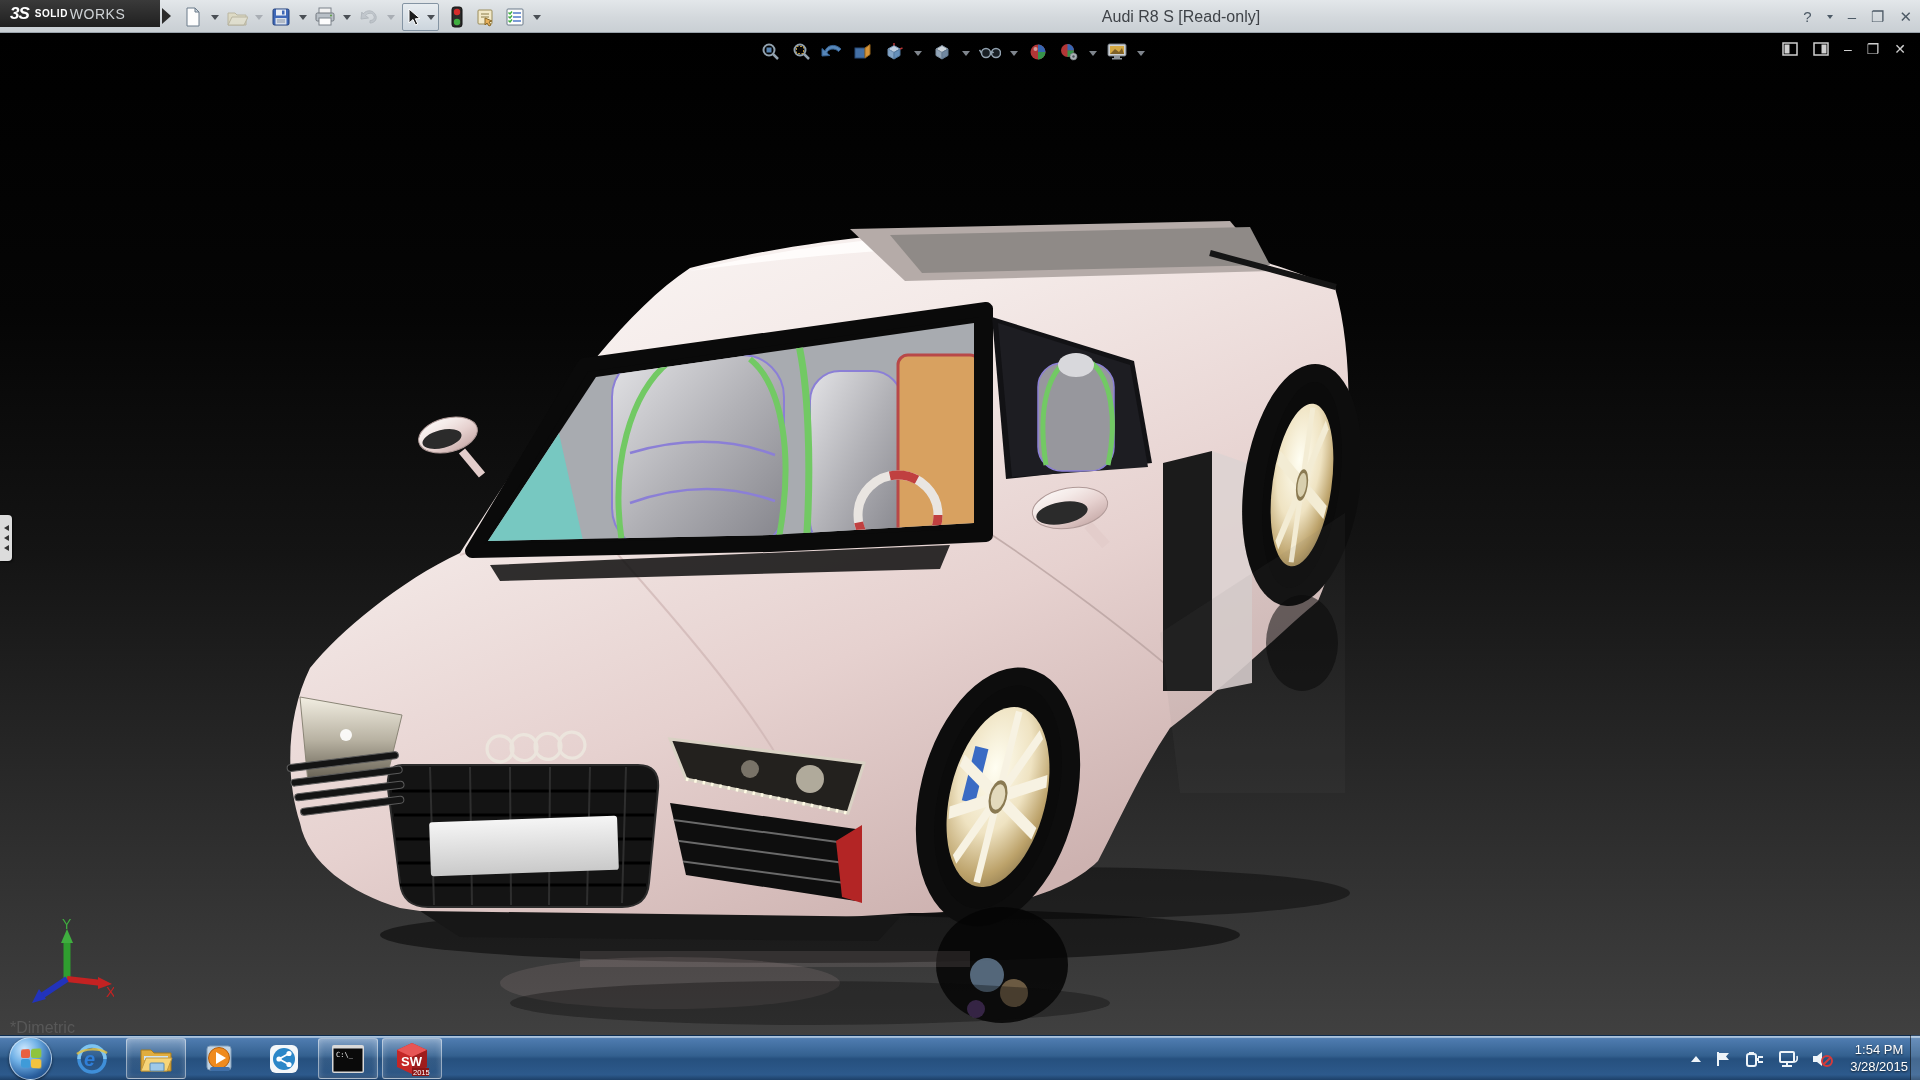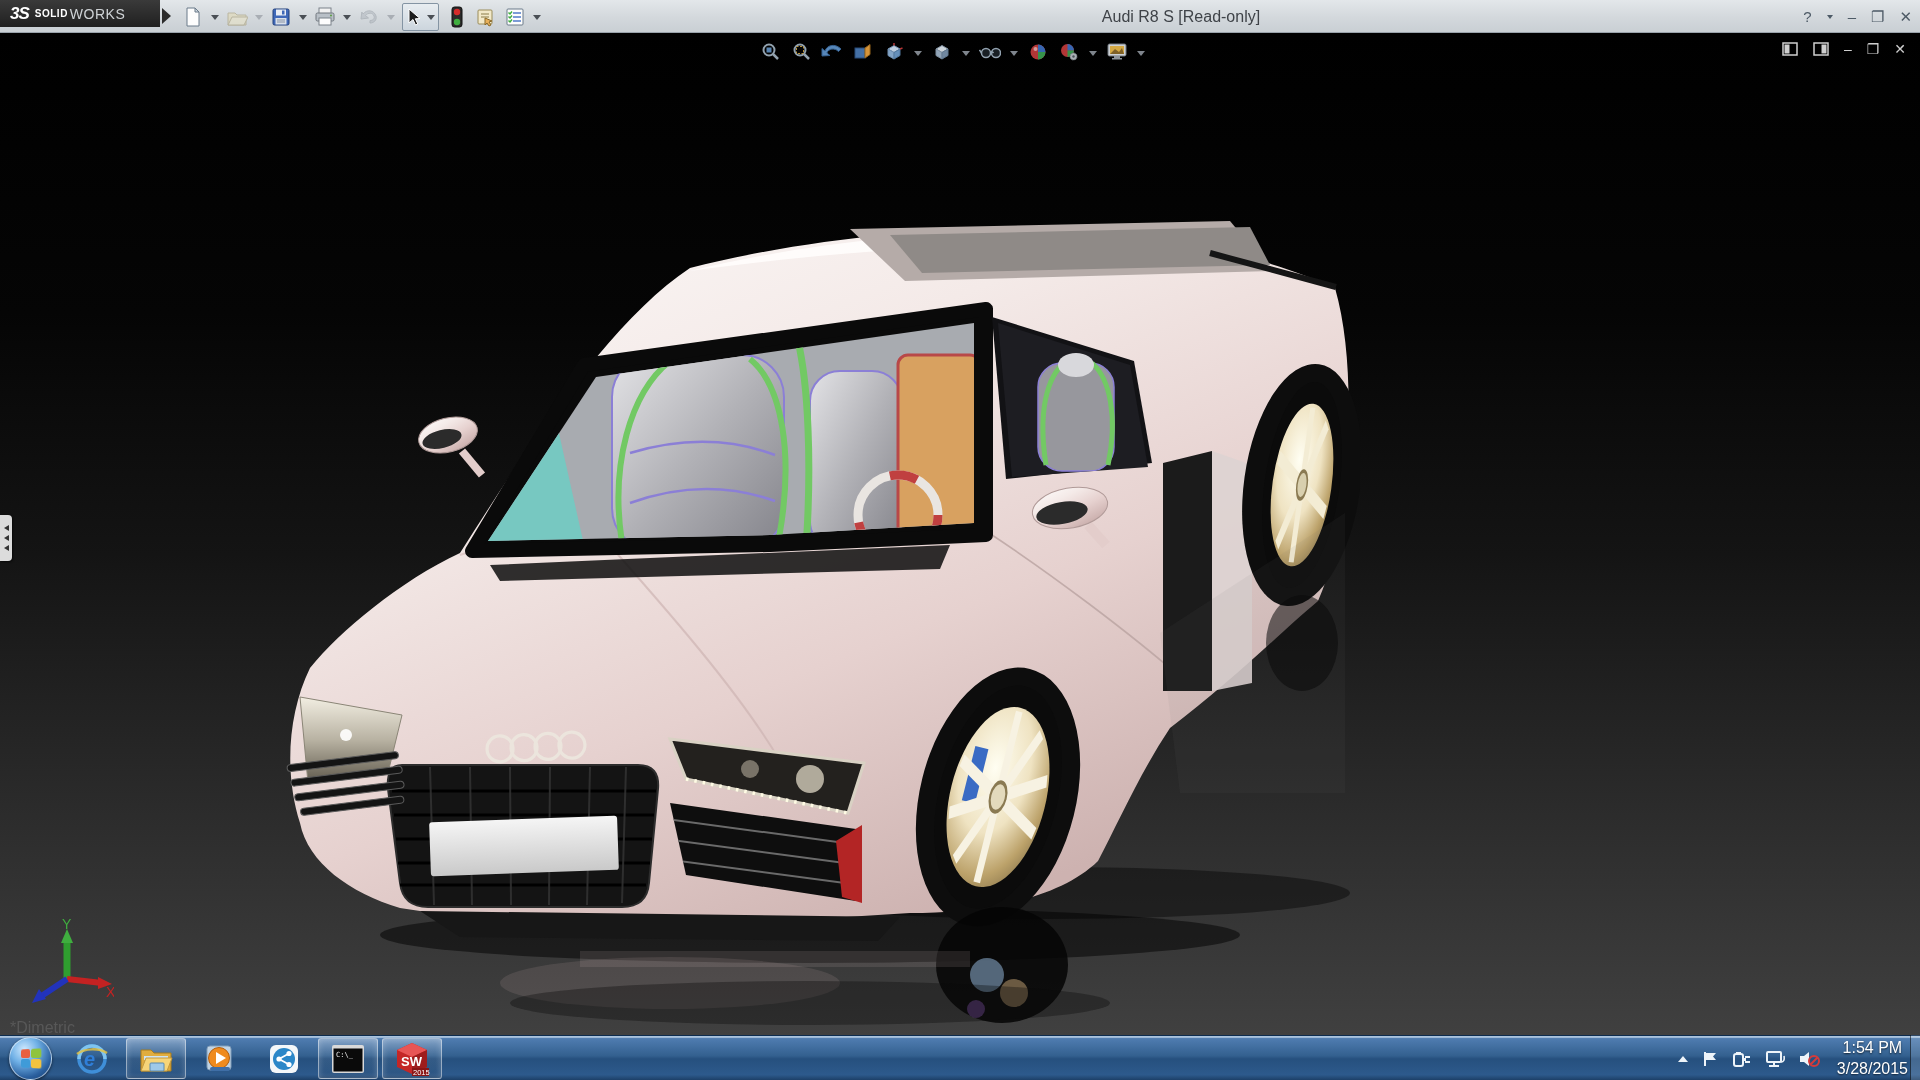--- a/index.html
+++ b/index.html
@@ -77,21 +77,21 @@
 
   .task-apps { position:absolute; left:62px; top:0; height:45px; display:flex; align-items:center; gap:4px; }
   .app-btn { width:60px; height:41px; display:flex; align-items:center; justify-content:center;
     border-radius:3px; }
   .app-btn.open { background:linear-gradient(rgba(255,255,255,.28),rgba(255,255,255,.08) 45%, rgba(0,0,0,.08));
     border:1px solid rgba(255,255,255,.5); box-shadow:inset 0 0 6px rgba(255,255,255,.25); }
 
   .tray { position:absolute; right:12px; top:0; height:45px; display:flex; align-items:center; gap:13px; }
   .tray-up { width:0; height:0; border-left:5px solid transparent; border-right:5px solid transparent;
     border-bottom:6px solid #eef4f9; }
-  .clock { color:#fff; font-size:16px; text-align:center; line-height:1.3;
+  .clock { color:#fff; font-size:13px; text-align:center; line-height:1.3;
     text-shadow:0 1px 2px rgba(0,0,0,.7); margin-left:4px; }
   .show-desktop { position:absolute; right:0; top:1035px; width:10px; height:45px; z-index:41;
     background:rgba(255,255,255,.14); border-left:1px solid rgba(0,0,0,.55); }
   svg text { font-family:"Liberation Sans", sans-serif; }
   .cmd-txt { font-family:"DejaVu Sans Mono", monospace; }
 </style>
 </head>
 <body>
 
 <div class="titlebar">

